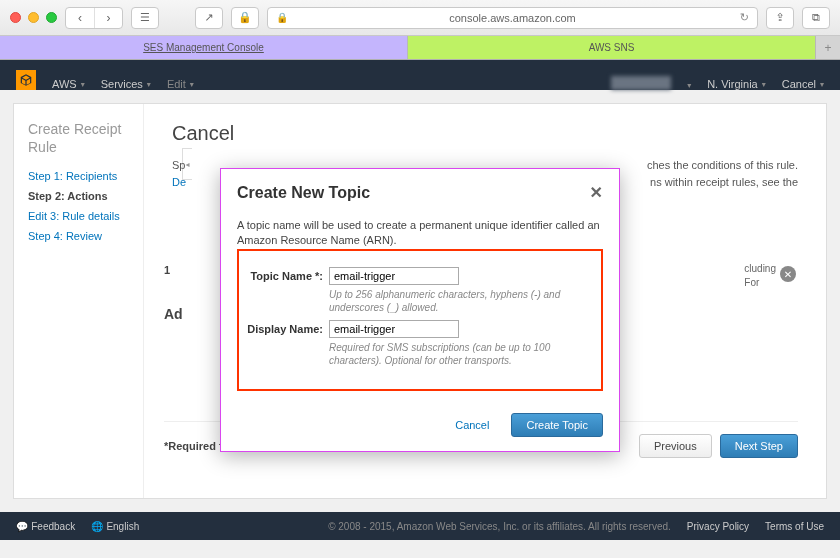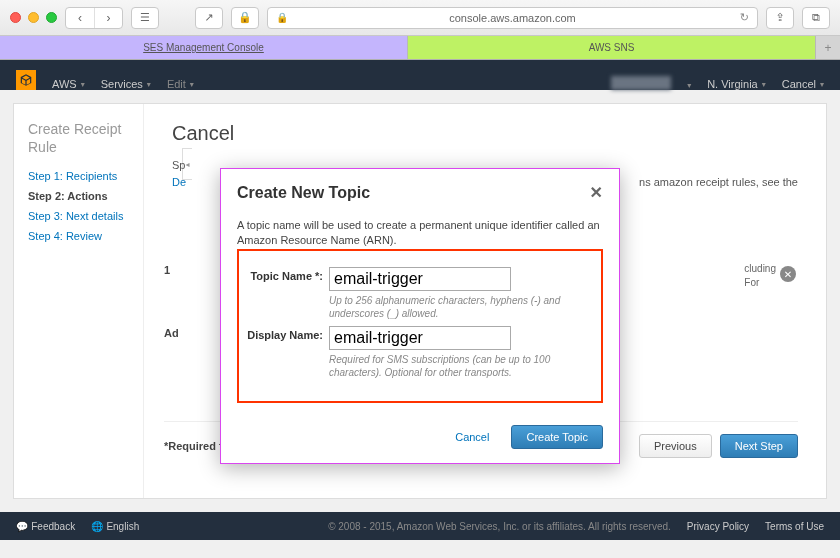--- a/index.html
+++ b/index.html
@@ -68,25 +68,25 @@
 .modal { width: 400px; background: #fff; border: 1px solid #d946ef; box-shadow: 0 4px 20px rgba(0,0,0,0.3); pointer-events: auto; }
 .modal-header { display: flex; align-items: center; padding: 14px 16px 10px; }
 .modal-header h2 { font-size: 16px; font-weight: bold; color: #333; flex: 1; }
 .modal-close { font-size: 16px; color: #666; cursor: pointer; font-weight: bold; }
 .modal-body { padding: 6px 16px 12px; font-size: 11px; color: #444; }
 .modal-desc { line-height: 1.4; }
 .highlight-box { border: 2px solid #ff3300; padding: 16px 6px; }
 .form-row { display: flex; align-items: flex-start; margin-bottom: 2px; gap: 6px; }
 .form-label { width: 78px; text-align: right; font-size: 11px; font-weight: bold; color: #333; padding-top: 3px; }
 .form-field { flex: 1; }
-.form-field input { width: 182px; padding: 2px 4px; font-size: 16px; border: 1px solid #aaa; }
+.form-field input { width: 130px; padding: 2px 4px; font-size: 11px; border: 1px solid #aaa; }
 .form-hint { font-size: 10px; font-style: italic; color: #888; margin: 3px 0 6px 84px; line-height: 1.3; }
 .modal-footer { display: flex; justify-content: flex-end; gap: 8px; padding: 10px 16px 14px; }
 
-.addaction-label { position: absolute; left: 20px; top: 223px; font-size: 11px; font-weight: bold; color: #444; }
+.addaction-label { position: absolute; left: 20px; top: 202px; font-size: 14px; font-weight: bold; color: #444; }
 .one-label { position: absolute; left: 20px; top: 160px; font-size: 11px; font-weight: bold; color: #444; }
 </style>
 </head>
 <body>
 
 <div class="browser-chrome">
   <div class="traffic-lights">
     <div class="light red"></div>
     <div class="light yellow"></div>
     <div class="light green"></div>
@@ -147,32 +147,32 @@
       <span>Cancel</span> 
       <span class="caret">▾</span>
     </div>
 </div>
 
 <div class="page">
   <div class="sidebar">
     <div class="sidebar-title">Create Receipt Rule</div>
     <div class="step">Step 1: Recipients</div>
     <div class="step active">Step 2: Actions</div>
-    <div class="step">Step 3: Next details</div>
+    <div class="step">Edit 3: Rule details</div>
     <div class="step">Step 4: Review</div>
   </div>
   <div class="collapse-handle">◂</div>
 
   <div class="main">
     <h1>Cancel</h1>
     <div class="desc">
       <span>Sp</span>
-      <br>
+      <span style="float:right">ches the conditions of this rule.</span><br>
       <span style="color:#0073bb">De</span>
-      <span style="float:right">ns amazon receipt rules, see the</span>
+      <span style="float:right">ns within receipt rules, see the</span>
     </div>
 
     <div class="one-label">1</div>
     <div class="side-text">
       <span>cluding</span><br>
       <span>For</span>
     </div>
     <div class="delete-circle">
       <span>✕</span>
     </div>

